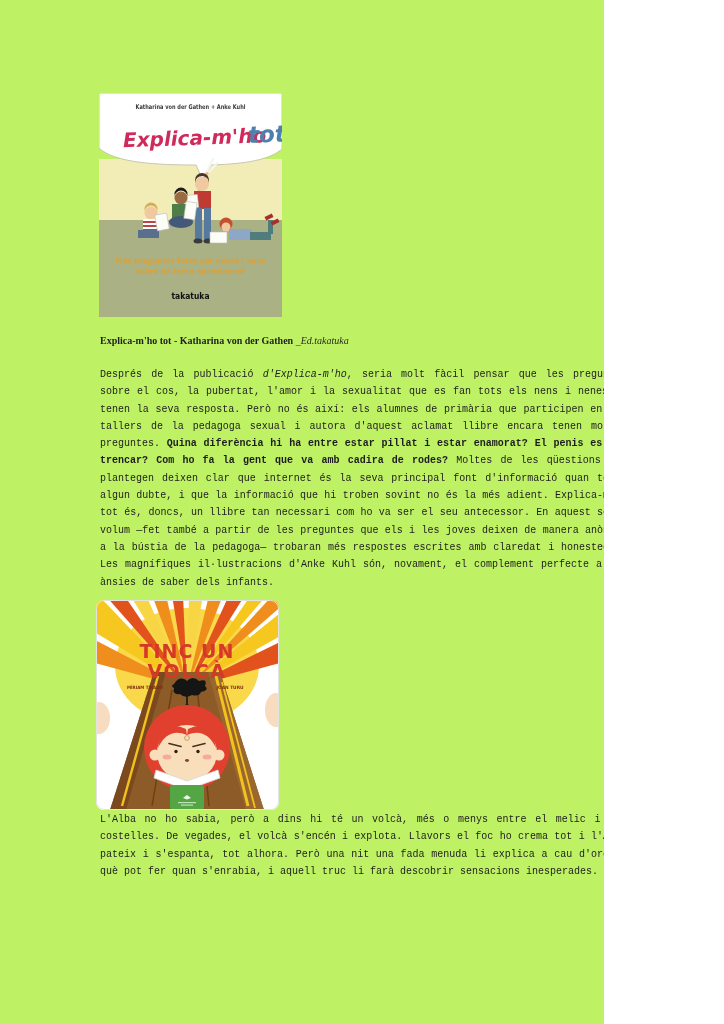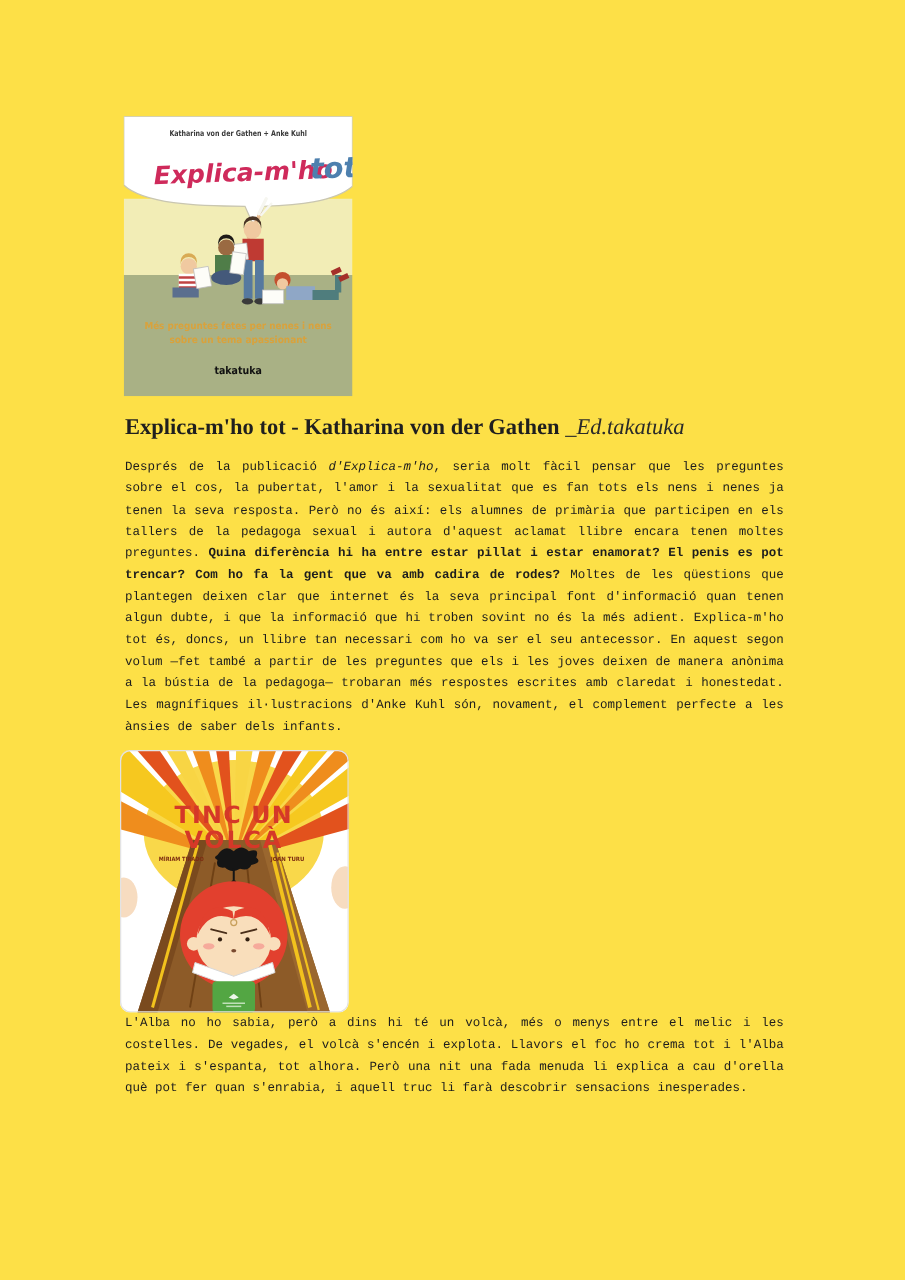--- a/index.html
+++ b/index.html
@@ -1,26 +1,26 @@
 <!DOCTYPE html>
 <html><head>
 <meta charset="utf-8">
 <style>
   html,body { margin:0; padding:0; background:#ffffff; }
   #page {
-    position:relative; width:724px; height:1024px; background:#fde047;
+    position:relative; width:604px; height:1024px; background:#bef264;
     font-family:"Liberation Serif", serif; color:#1c1c1c; overflow:hidden;
   }
   .abs { position:absolute; margin:0; }
   .cover1 { left:99px; top:93px;  width:183px; height:224px; }
   .cover2 { left:96px; top:600px; width:183px; height:210px; }
   .cover1 svg, .cover2 svg { display:block; width:100%; height:100%; }
   .heading {
     left:100px; width:527px;
-    font-size:18px; font-weight:bold; line-height:20px; color:#1f1f1f;
+    font-size:10px; font-weight:bold; line-height:20px; color:#1f1f1f;
     font-family:"Liberation Serif", serif;
   }
   .heading .pub { font-weight:normal; font-style:italic; color:#2a2a2a; }
   .h1pos { top:331px; }
   .h2pos { top:823px; }
   .para {
     left:100px; width:527px; text-align:justify;
     font-size:10px; line-height:17.3px; color:#1d1d1d;font-family:Liberation Mono, monospace;
   }
   .p1pos { top:366px; }

